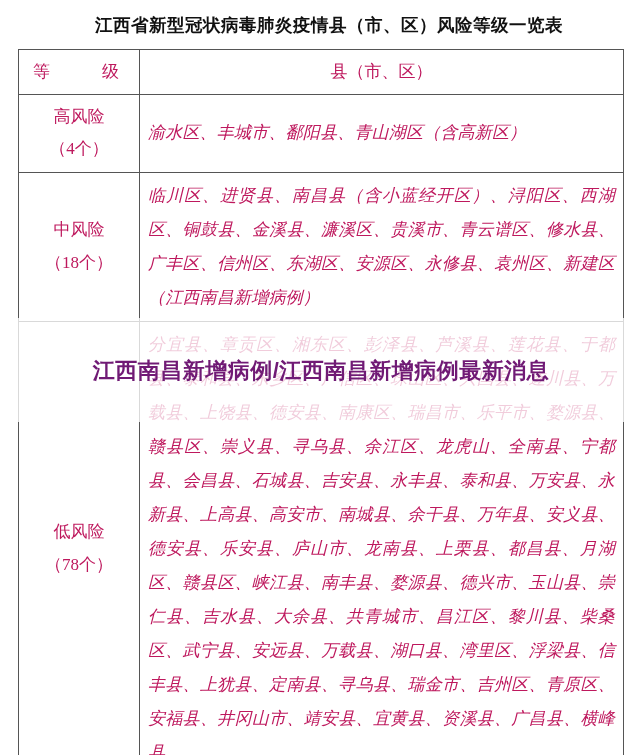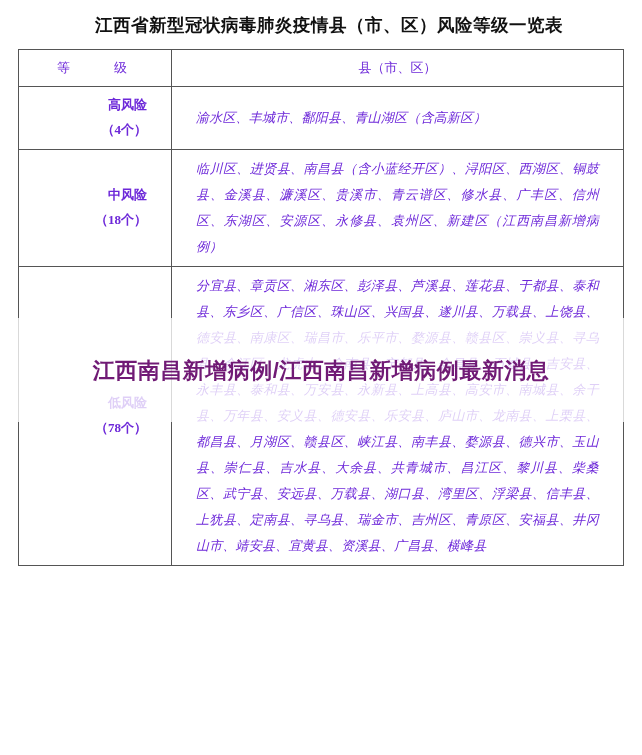--- a/index.html
+++ b/index.html
@@ -34,43 +34,42 @@
   table.risk-table {
     border-collapse: collapse;
     width: 606px;
     margin: 0 auto;
     table-layout: fixed;
     border: 1px solid #555555;
   }
   table.risk-table td, table.risk-table th {
     border: 1px solid #555555;
     vertical-align: middle;
-    padding: 6px 24px;
-    font-size: 13px;
+    padding: 6px 8px;
+    font-size: 17px;
     line-height: 1.9;
-    color: #6d28d9;
+    color: #be185d;
     font-family: "Liberation Serif", serif;
   }
   .col-level {
     width: 104px;
     text-align: center;
     font-weight: normal;
   }
   .hdr td {
     text-align: center;
     font-size: 14.5px;
     padding: 7px 8px;
     line-height: 1.4;
   }
   .level-cell {
-    text-align: right;
+    text-align: center;
     line-height: 1.85;
     font-size: 14px;
     padding: 6px 2px;
-    font-weight: bold;
   }
   .level-cell .lv-name { display: block; }
   .level-cell .lv-count { display: block; }
   .content-cell {
     text-align: justify;
     text-justify: inter-ideograph;
     letter-spacing: 0.2px;
     font-style: italic;
   }
   .row-high .content-cell { line-height: 2.0; }

